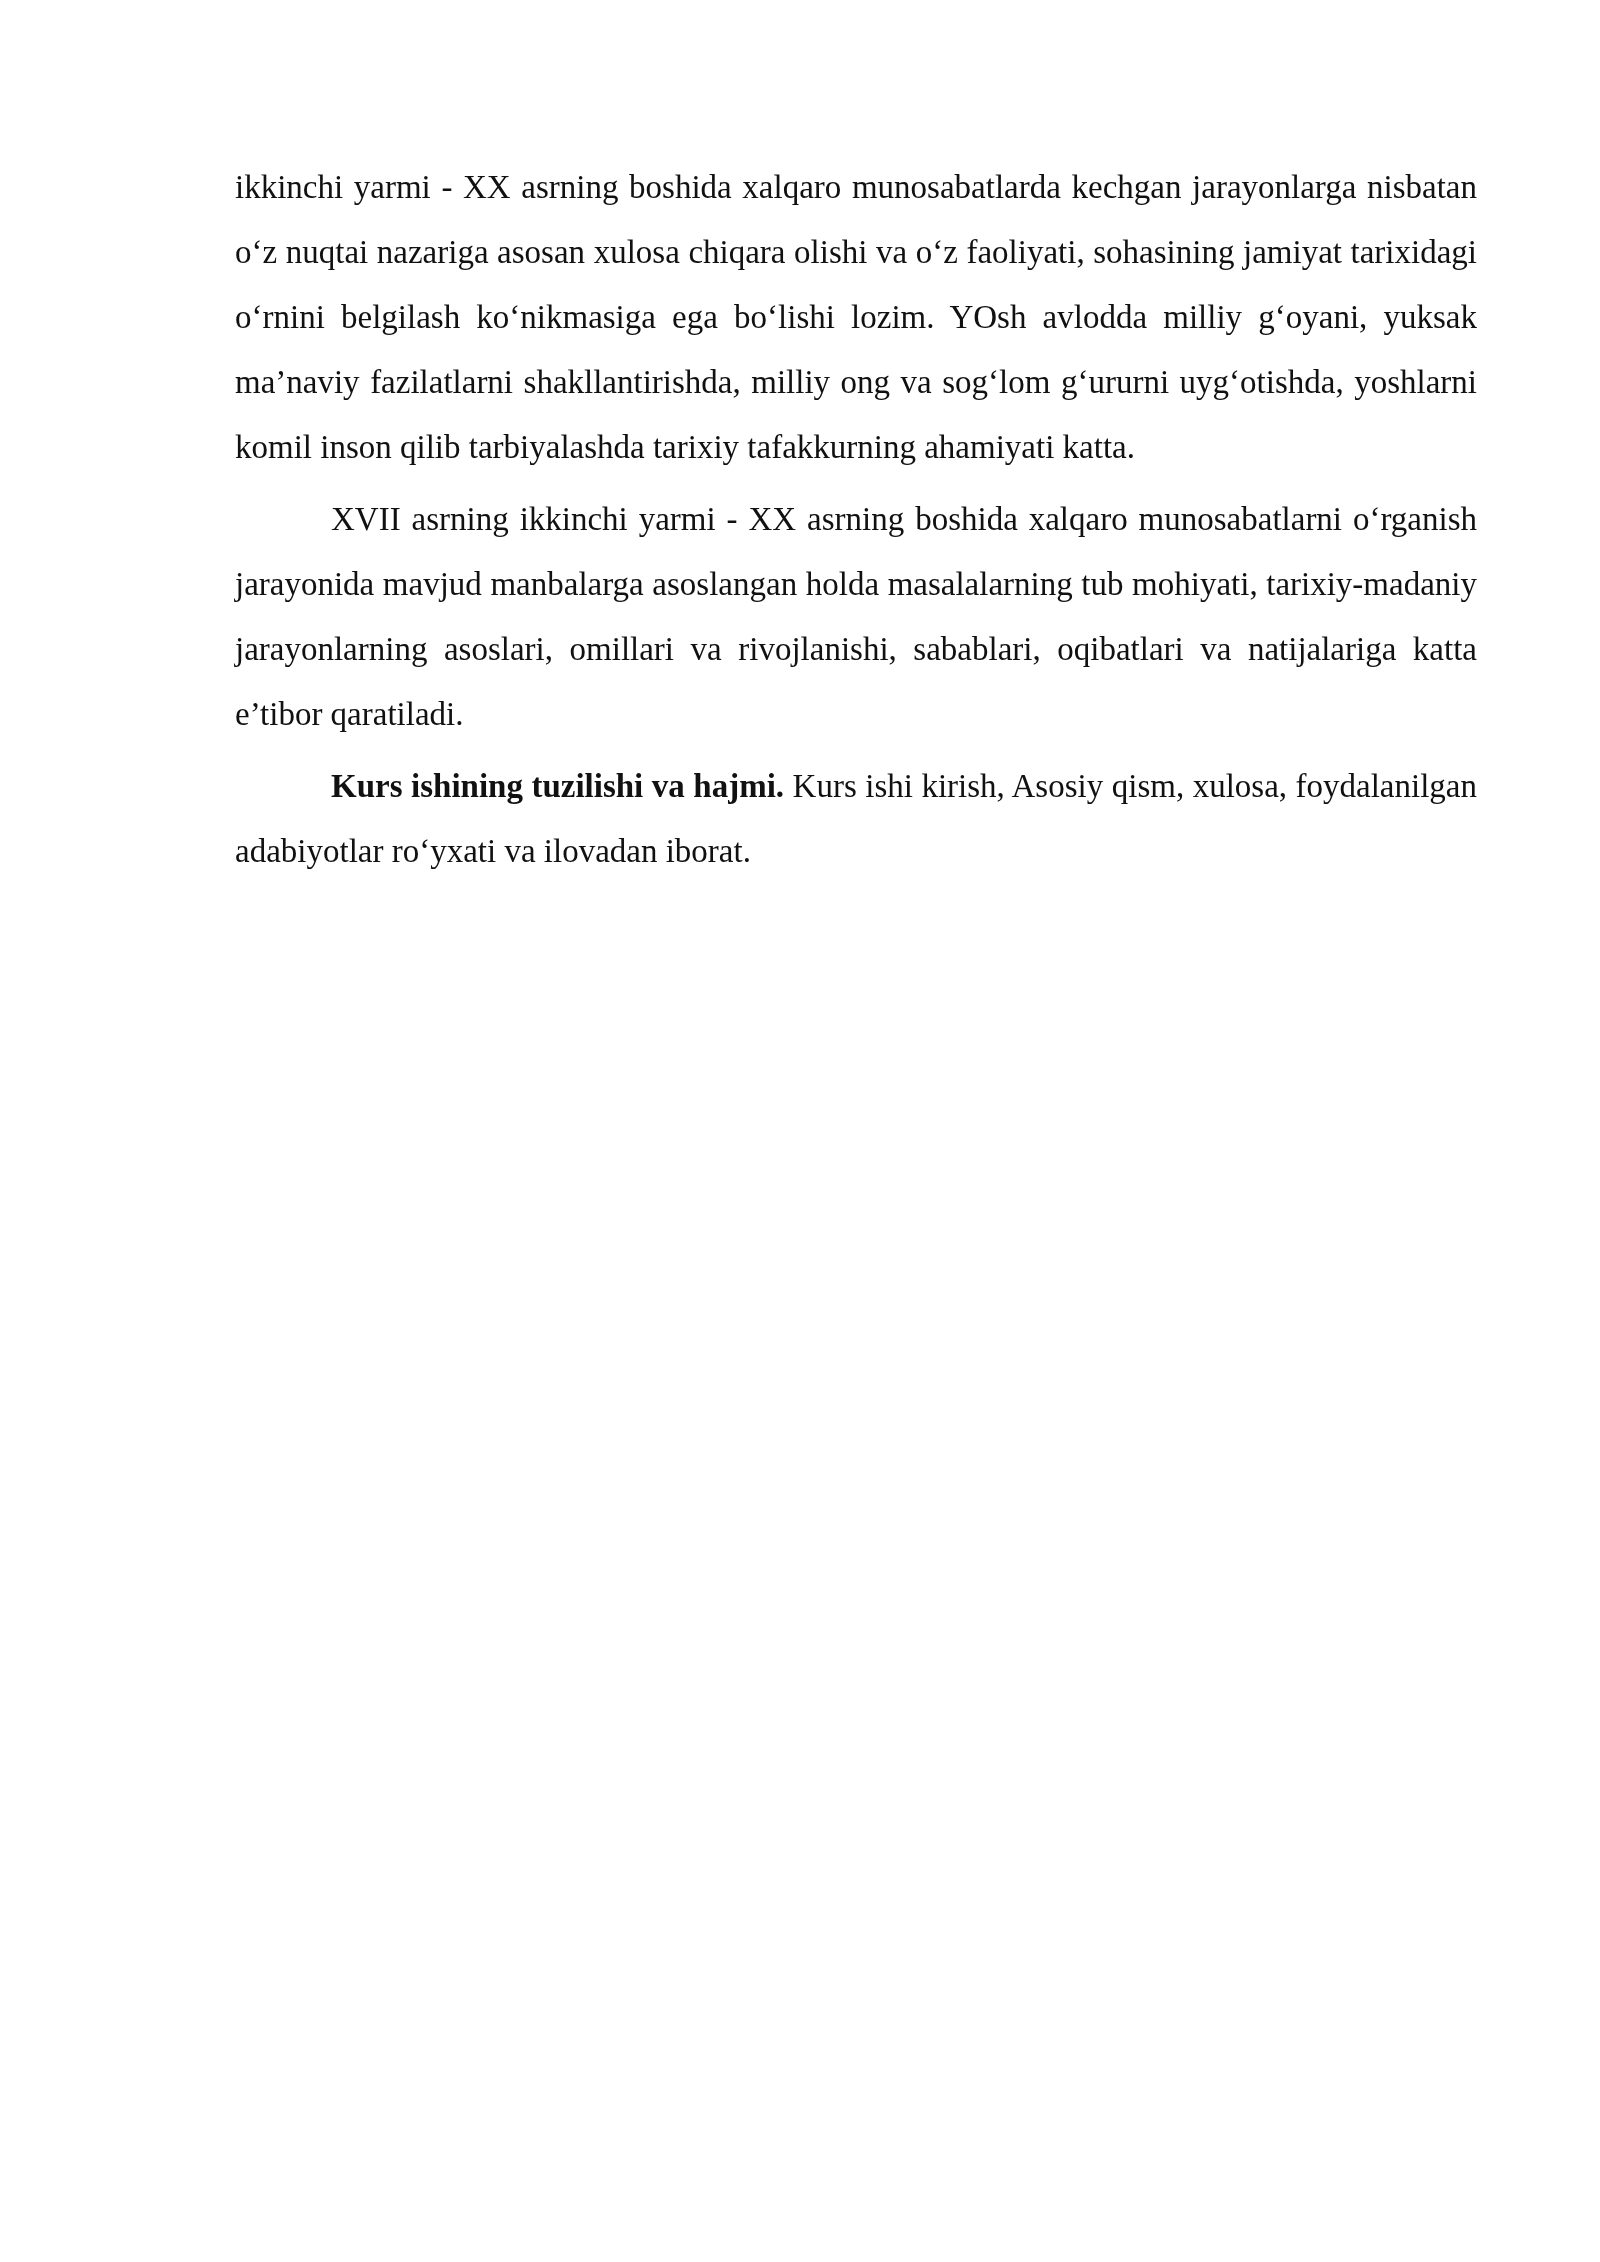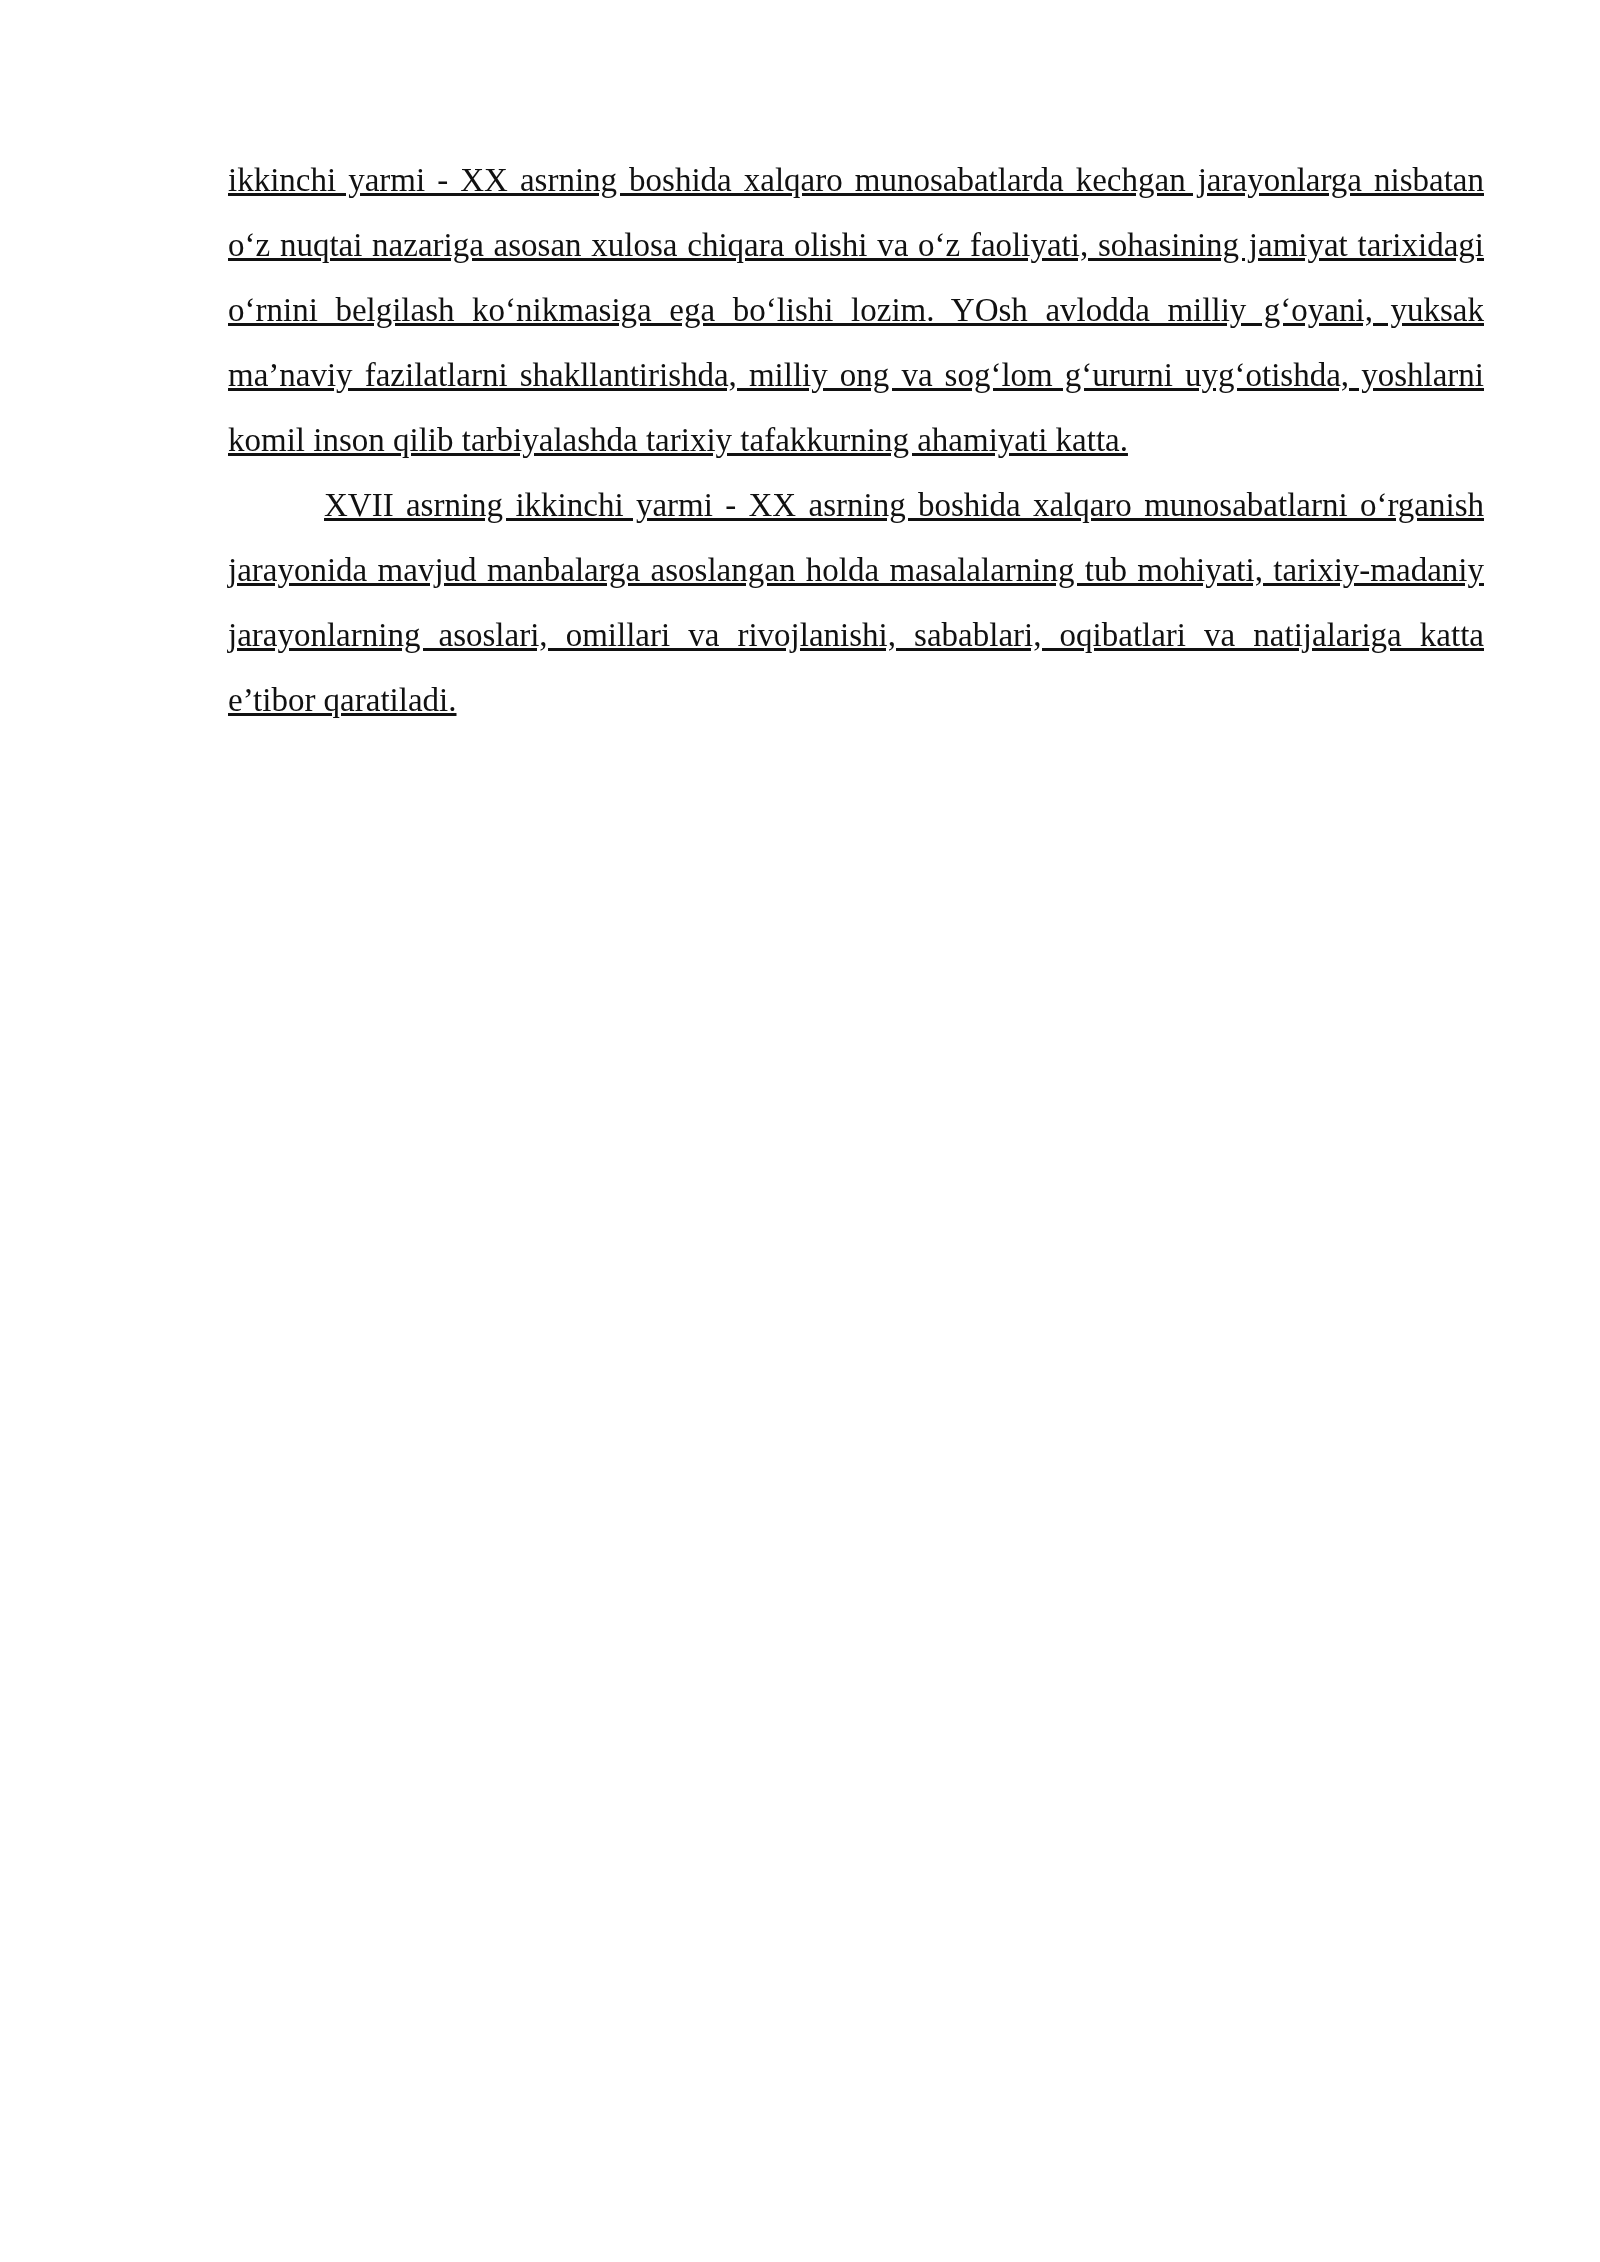--- a/index.html
+++ b/index.html
@@ -26,38 +26,40 @@
       left: 228px;
       top: 148px;
       width: 1256px;
       font-family: "Liberation Serif", "DejaVu Serif", serif;
       font-size: 33px;
       line-height: 65px;
       color: #111111;
       text-align: justify;
     }
     .para {
-      margin: 0;
+      margin: 7px;
       padding: 0;
       text-align: justify;
       text-align-last: left;
-      text-decoration: underline;
     }
     .indent {
       text-indent: 96px;
     }
     .bold {
       font-weight: bold;
     }
   </style>
 </head>
 <body>
 
 <div class="page">
   <div class="text-body">
     <p class="para">
       <span>ikkinchi yarmi - XX  asrning boshida xalqaro munosabatlarda kechgan jarayonlarga nisbatan o‘z nuqtai nazariga asosan xulosa chiqara olishi va o‘z faoliyati, sohasining jamiyat tarixidagi o‘rnini belgilash ko‘nikmasiga ega bo‘lishi lozim. YOsh avlodda milliy g‘oyani, yuksak ma’naviy fazilatlarni shakllantirishda, milliy ong va sog‘lom g‘ururni uyg‘otishda, yoshlarni komil inson qilib tarbiyalashda tarixiy tafakkurning ahamiyati katta.</span>
     </p>
     <p class="para indent">
       <span>XVII  asrning ikkinchi yarmi - XX  asrning boshida xalqaro munosabatlarni o‘rganish jarayonida mavjud manbalarga asoslangan holda masalalarning tub mohiyati, tarixiy-madaniy jarayonlarning asoslari, omillari va rivojlanishi, sabablari, oqibatlari va natijalariga katta e’tibor qaratiladi.</span>
     </p>
+    <p class="para indent">
+      <span class="bold">Kurs ishining tuzilishi va hajmi.</span><span> Kurs ishi kirish, Asosiy qism, xulosa, foydalanilgan adabiyotlar ro‘yxati va ilovadan iborat.</span>
+    </p>
   </div>
 </div>
 
 </body></html>

